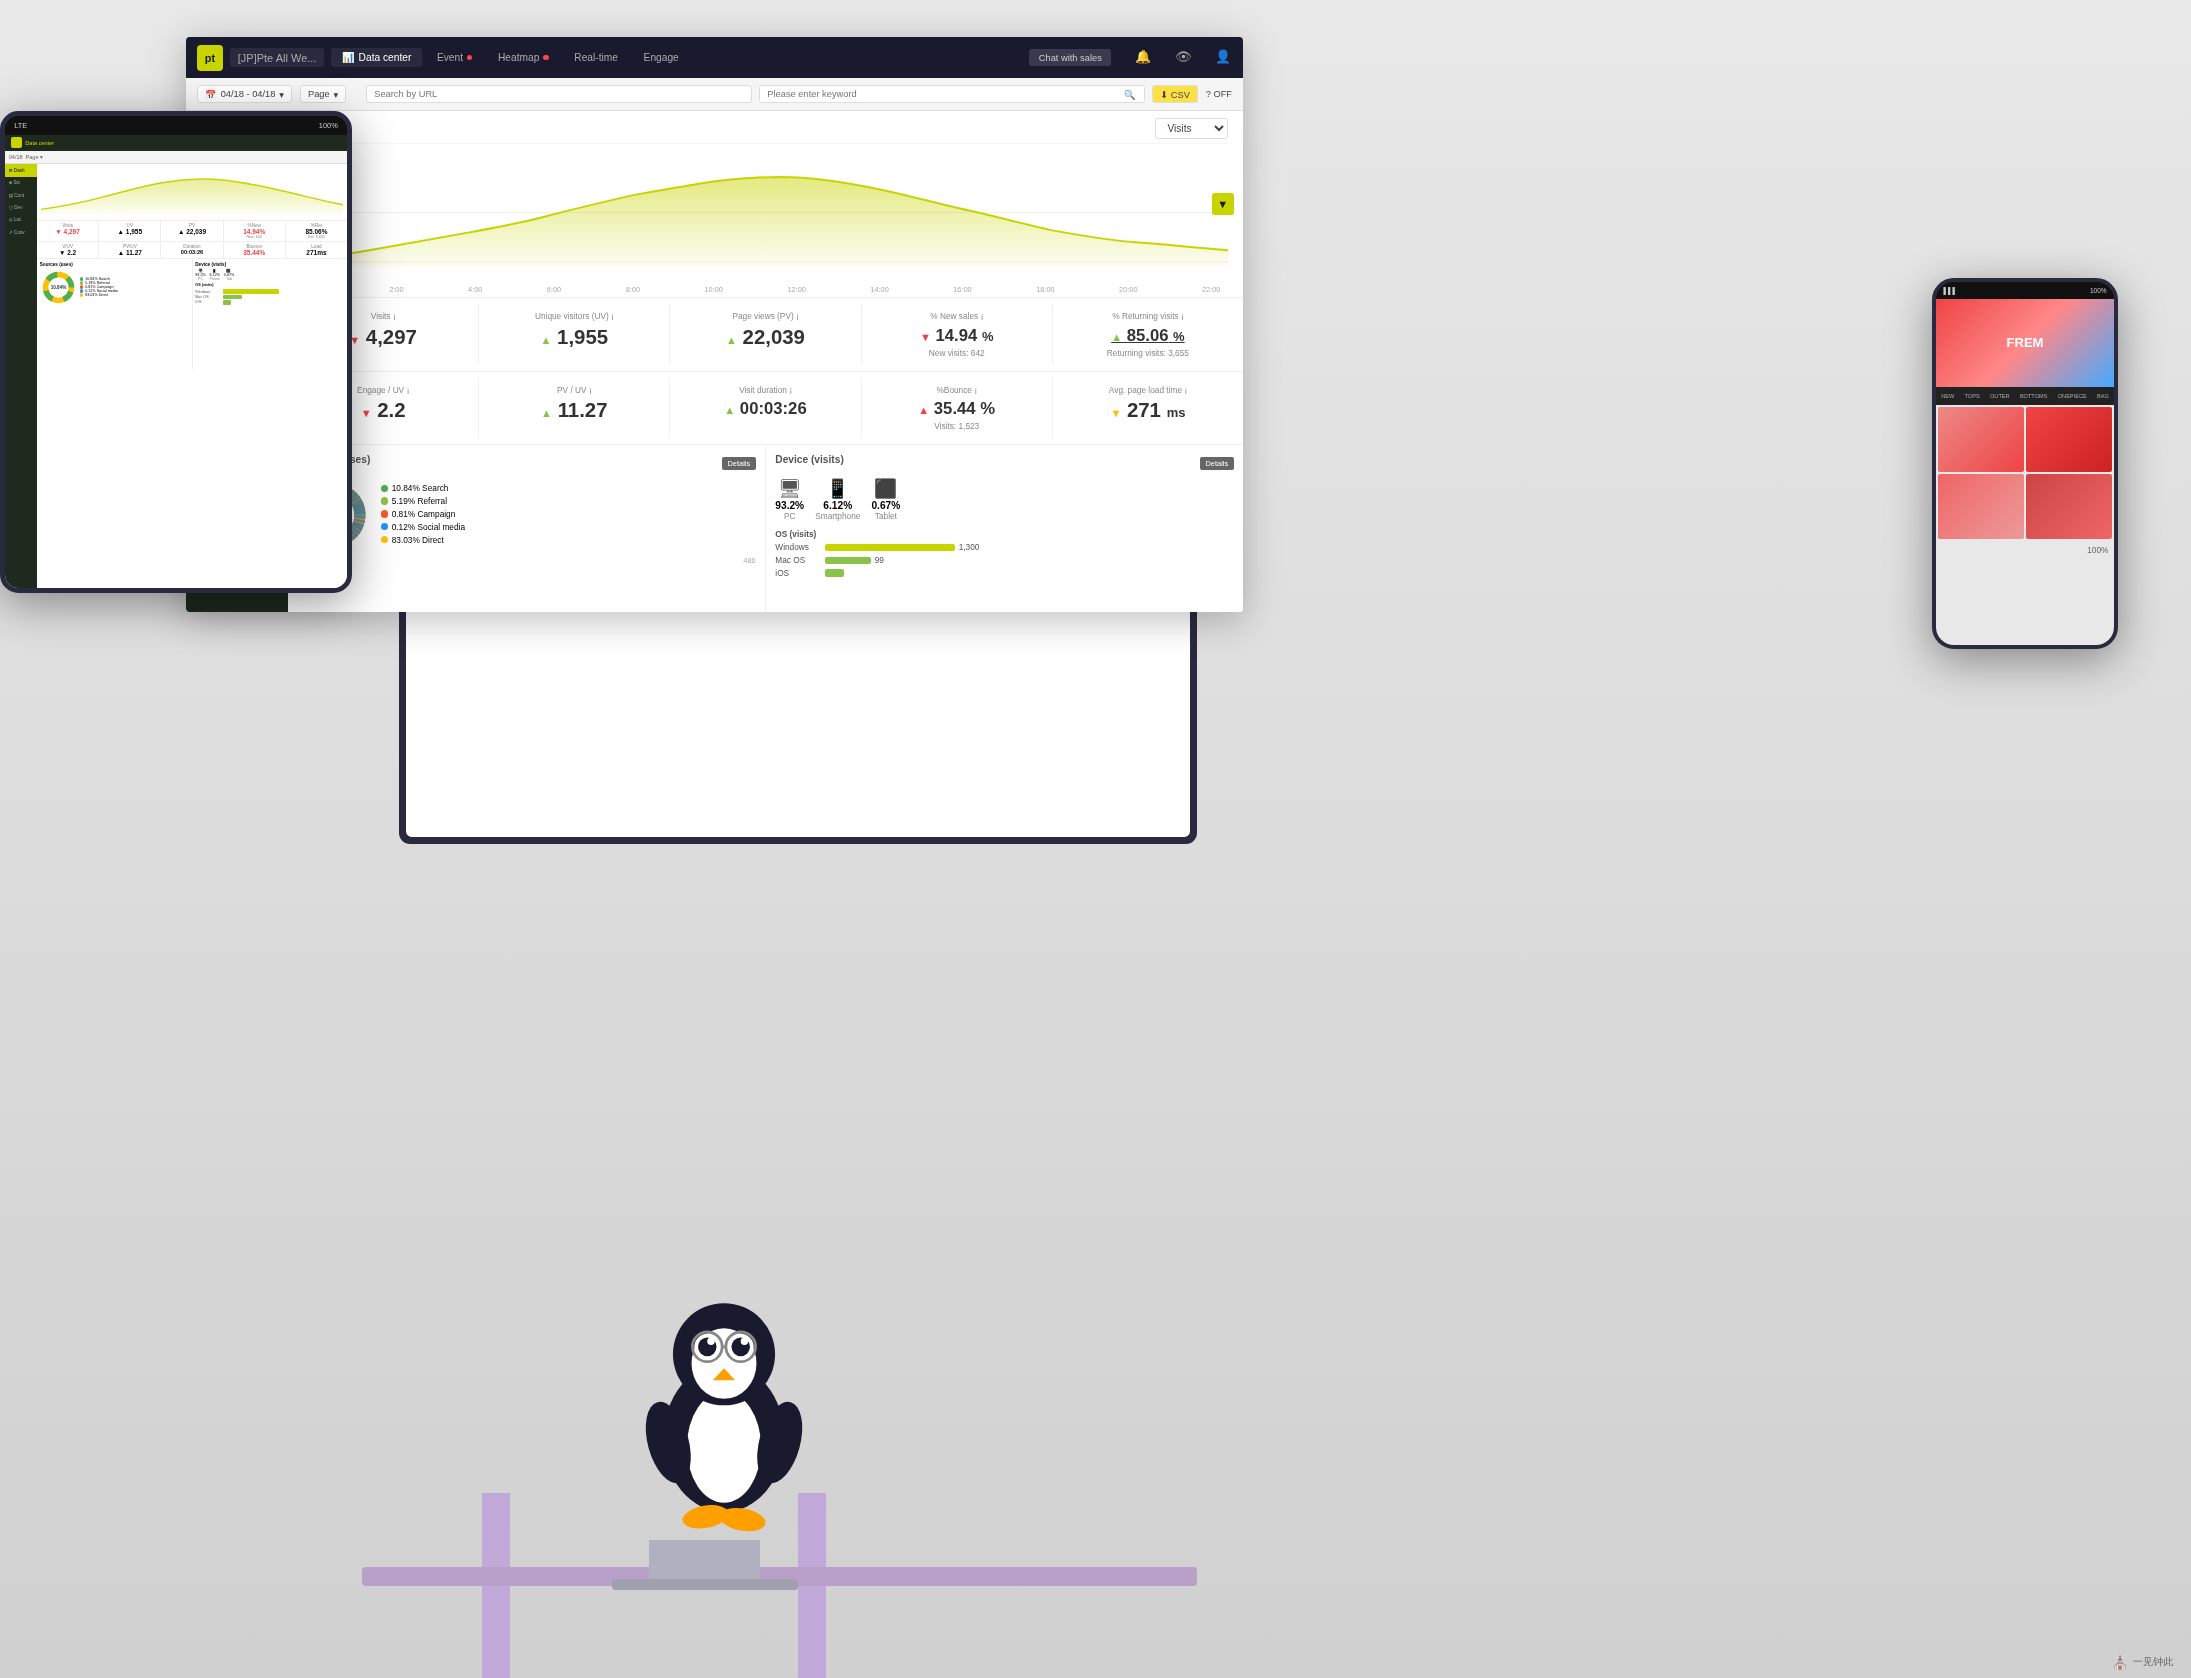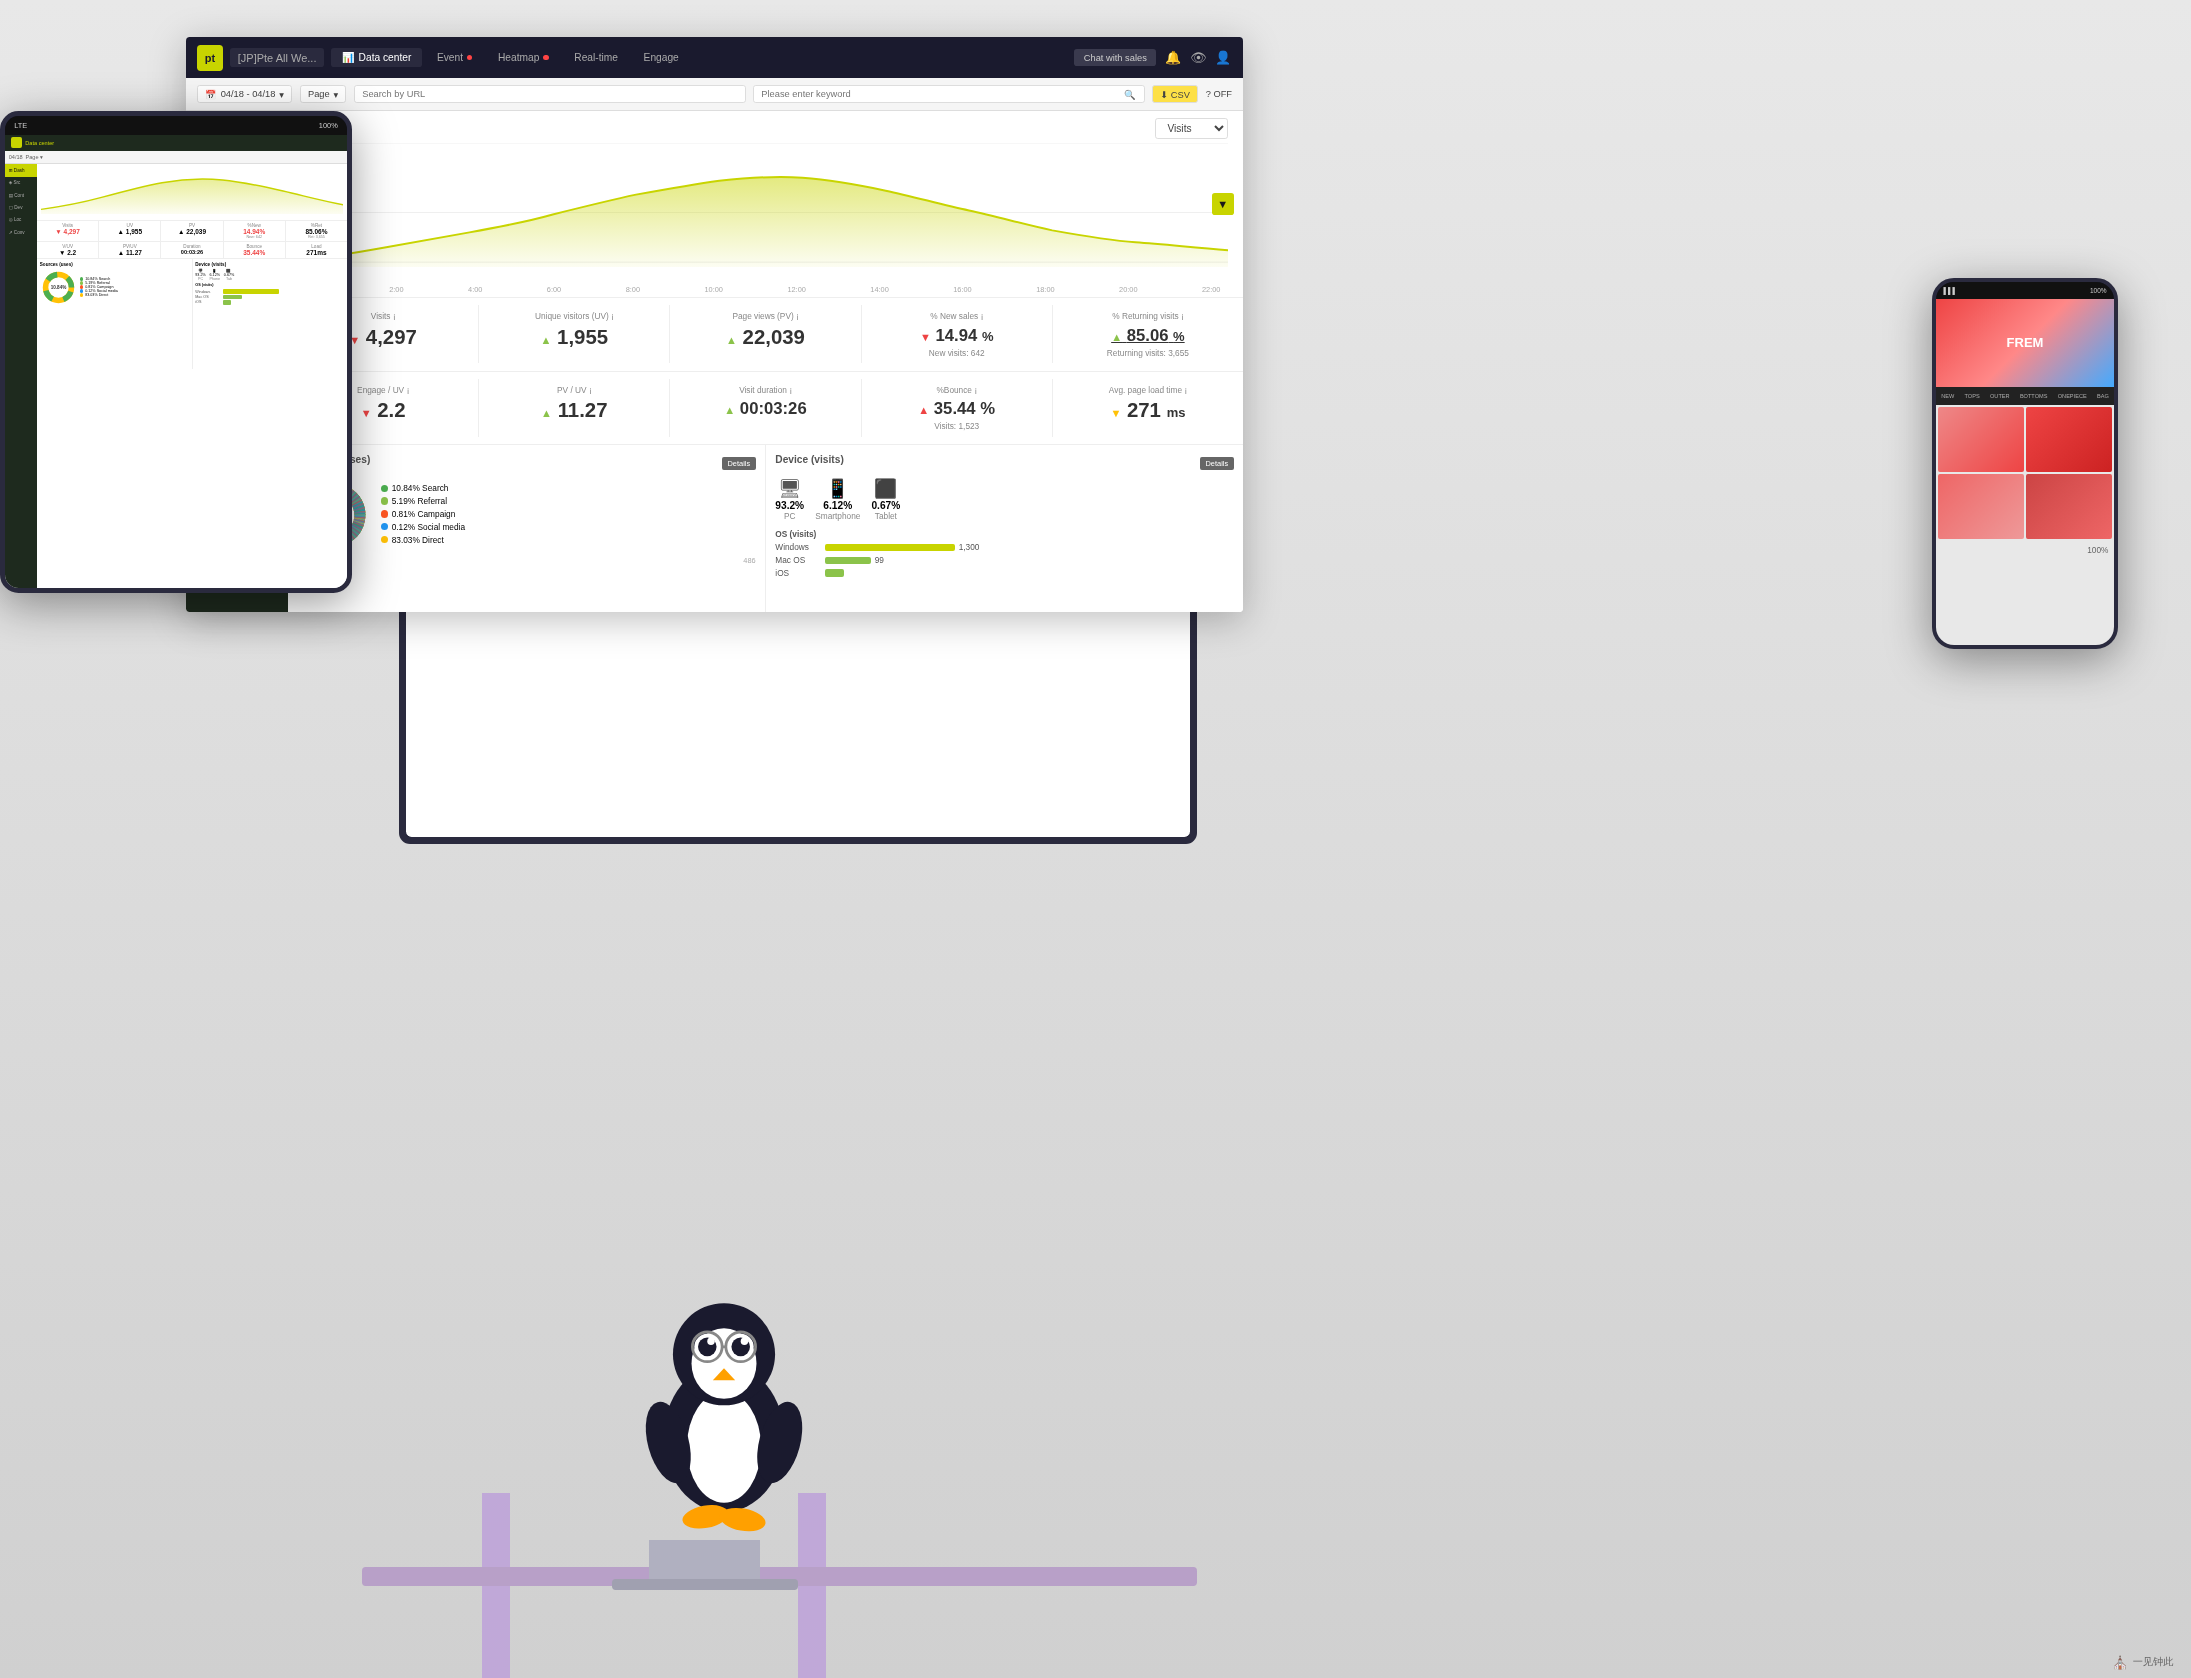--- a/index.html
+++ b/index.html
@@ -84,22 +84,21 @@
       background: #2a2a3e;
     }
     .navbar-tab .dot {
       width: 5.6px;
       height: 5.6px;
       background: #ff4444;
       border-radius: 50%;
     }
     .navbar-actions {
       display: flex;
-      gap: 9px;
-      align-items: center;
+      gap: 24px;
       padding-left: 36px;
     }
     .btn-chat {
       background: #3a3a4e;
       color: #ccc;
       border: none;
       padding: 3.7px 9.3px;
       border-radius: 2.8px;
       font-size: 9.3px;
       cursor: pointer;
@@ -553,21 +552,21 @@
   <div class="toolbar">
     <div class="toolbar-item">
       <span>📅</span>
       <span>04/18 - 04/18</span>
       <span>▾</span>
     </div>
     <div class="toolbar-item">
       <span>Page</span>
       <span>▾</span>
     </div>
-    <div class="toolbar-search" style="display:flex;align-items:flex-start;gap:3.7px;">
+    <div class="toolbar-search" style="display:flex;align-items:flex-start;gap:3.7px;margin-left:12px;">
       <input type="text" style="border: none; outline: none; font-size: 9.3px; flex: 1 1 0%;" placeholder="Search by URL">
     </div>
     <div class="toolbar-search" style="display:flex;align-items:center;gap:3.7px;flex:1;">
       <input type="text" style="border: none; outline: none; font-size: 9.3px; flex: 1 1 0%;" placeholder="Please enter keyword">
       <span>🔍</span>
     </div>
     <div class="toolbar-csv">
       <span>⬇</span>
       <span>CSV</span>
     </div>

